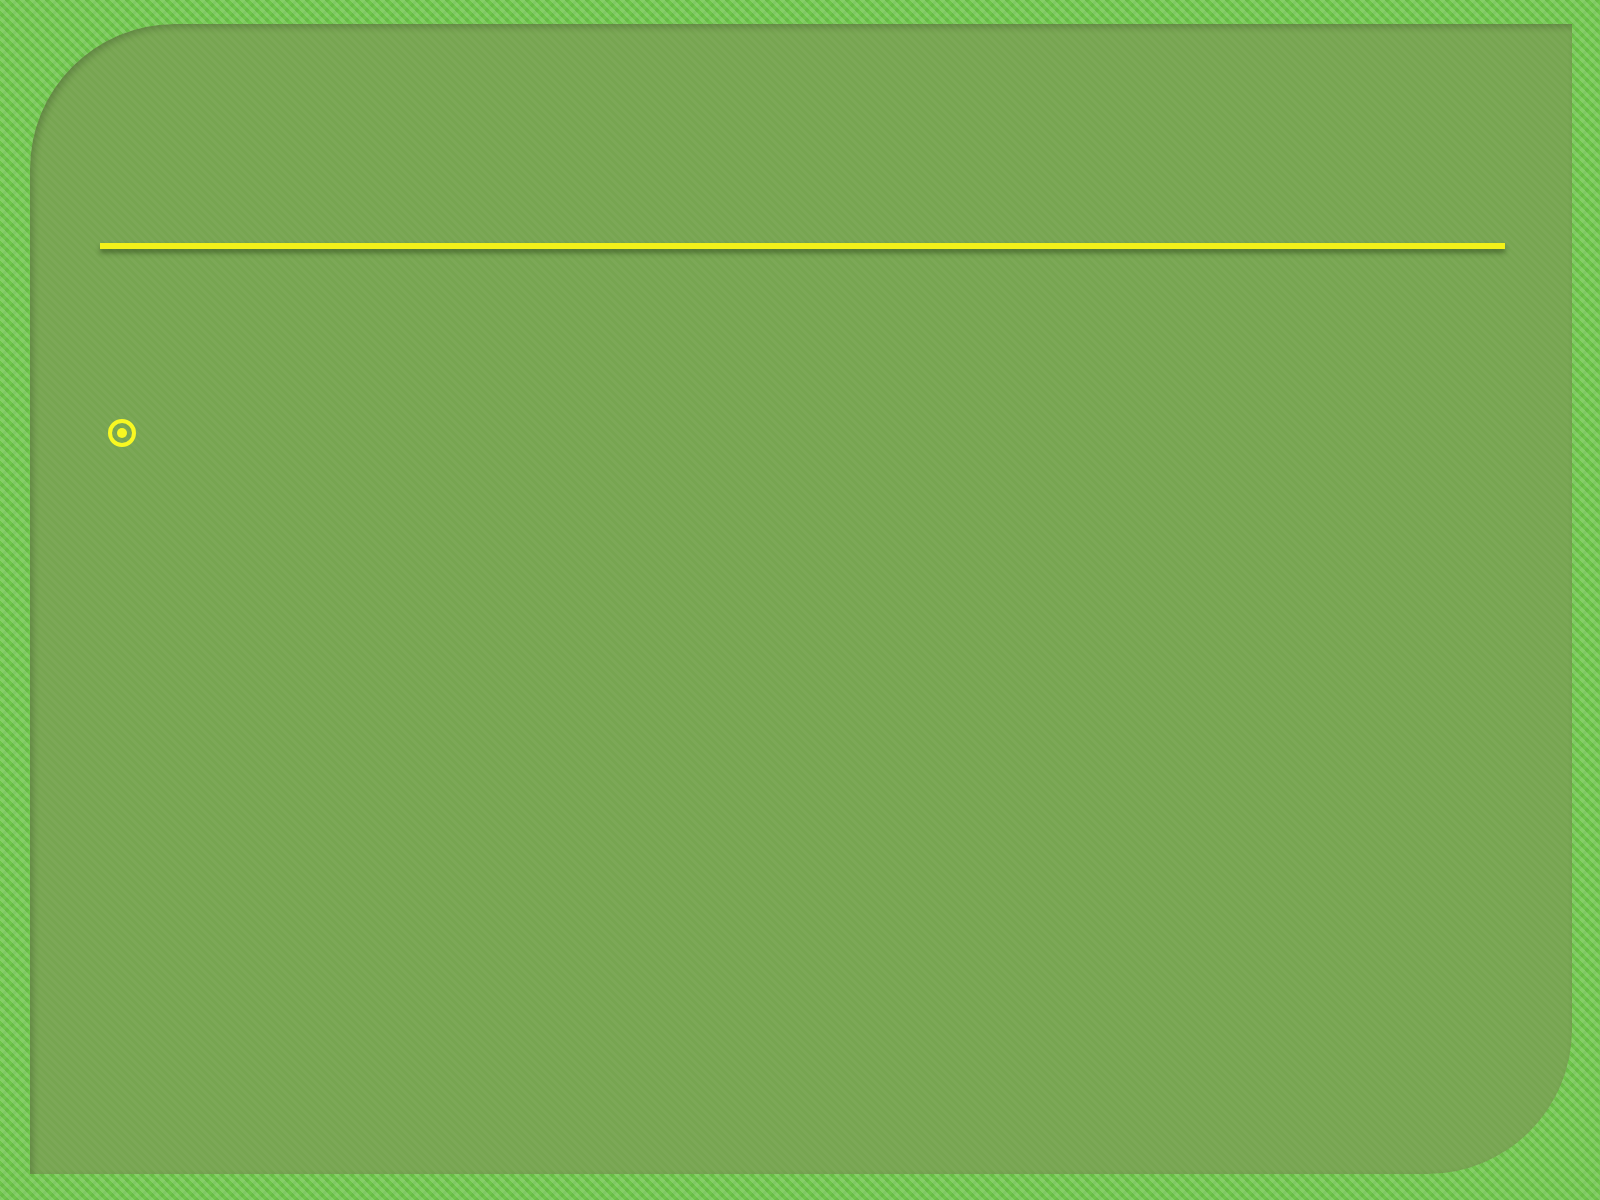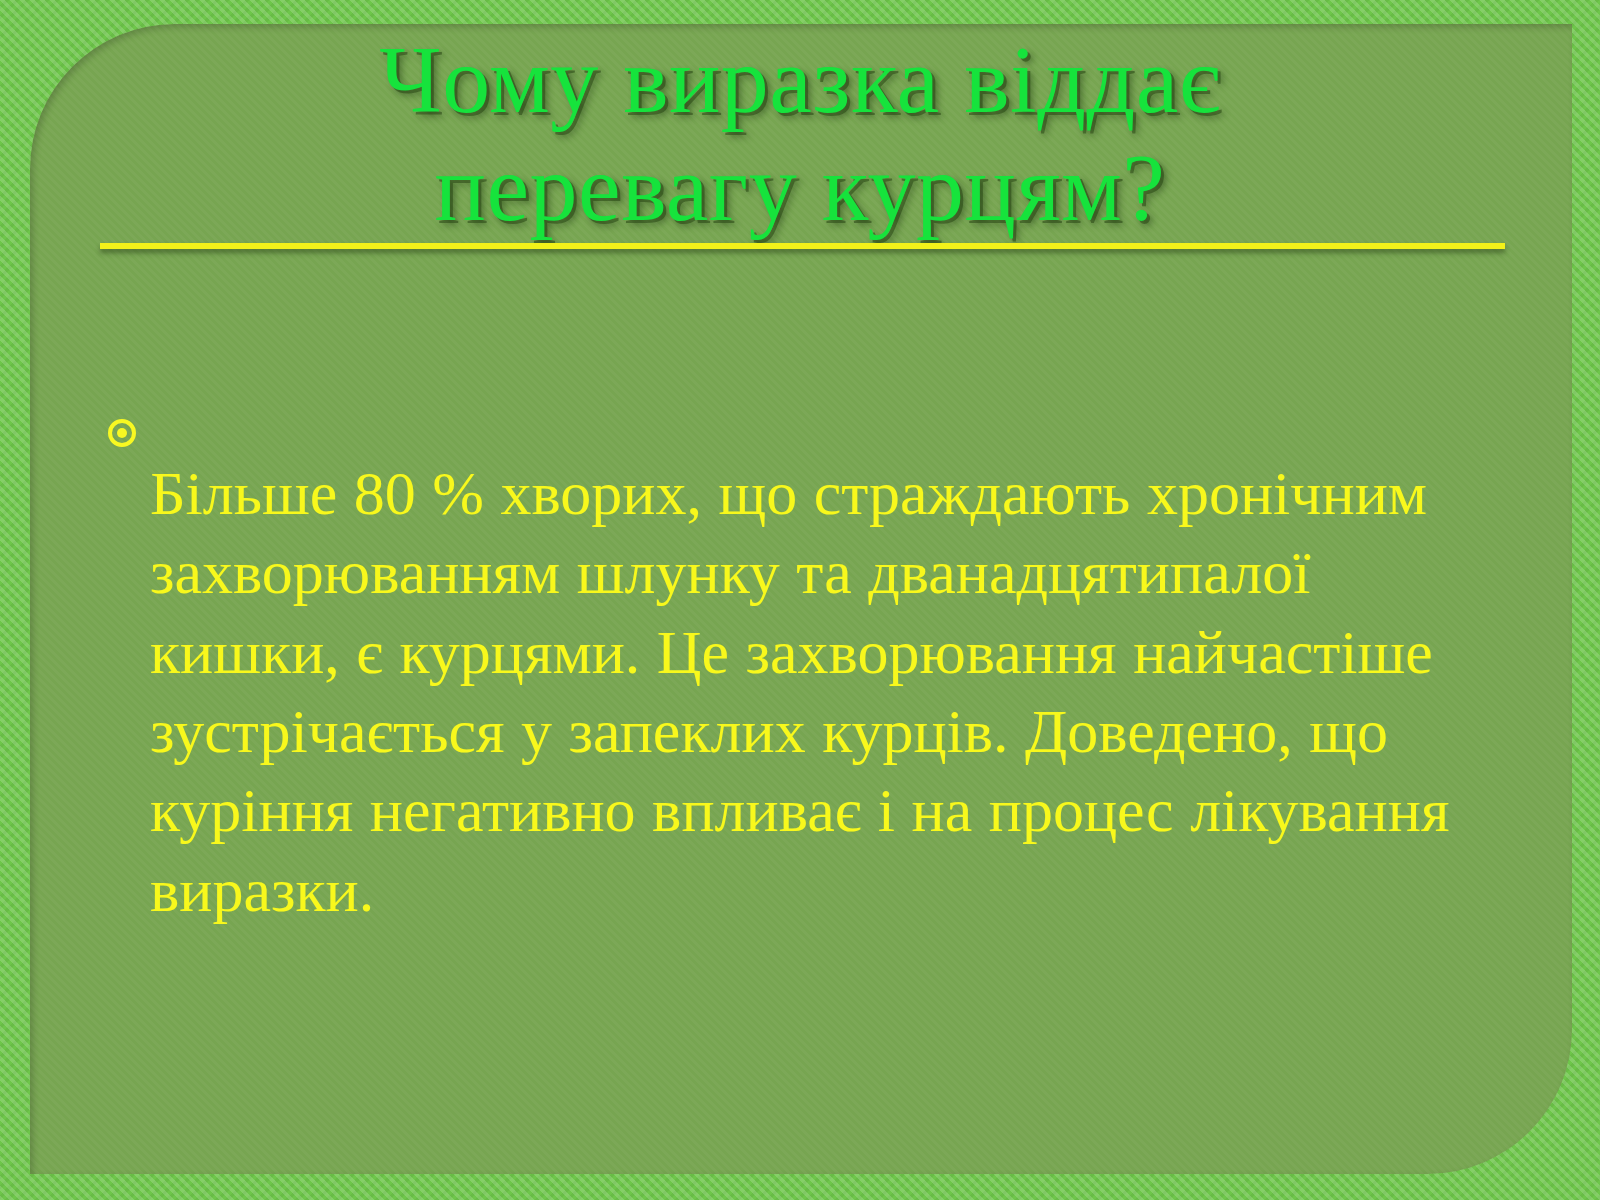--- a/index.html
+++ b/index.html
@@ -126,29 +126,24 @@
     word-spacing: 1px;
   }
 </style>
 </head>
 <body>
 
 <div class="slide">
 
   <div class="inner-panel"></div>
 
-  <div class="title-block">
-    <h1 class="title-text">Чому виразка віддає
-перевагу курцям?</h1>
-  </div>
 
   <div class="title-rule"></div>
 
   <div class="body-block">
     <div class="bullet-row">
       <span class="bullet-marker">
         <span class="bullet-glyph"></span>
       </span>
-      <p class="bullet-text">Більше 80 % хворих, що страждають хронічним захворюванням шлунку та дванадцятипалої кишки, є курцями. Це захворювання найчастіше зустрічається у запеклих курців. Доведено, що куріння негативно впливає і на процес лікування виразки.</p>
     </div>
   </div>
 
 </div>
 
 </body></html>

